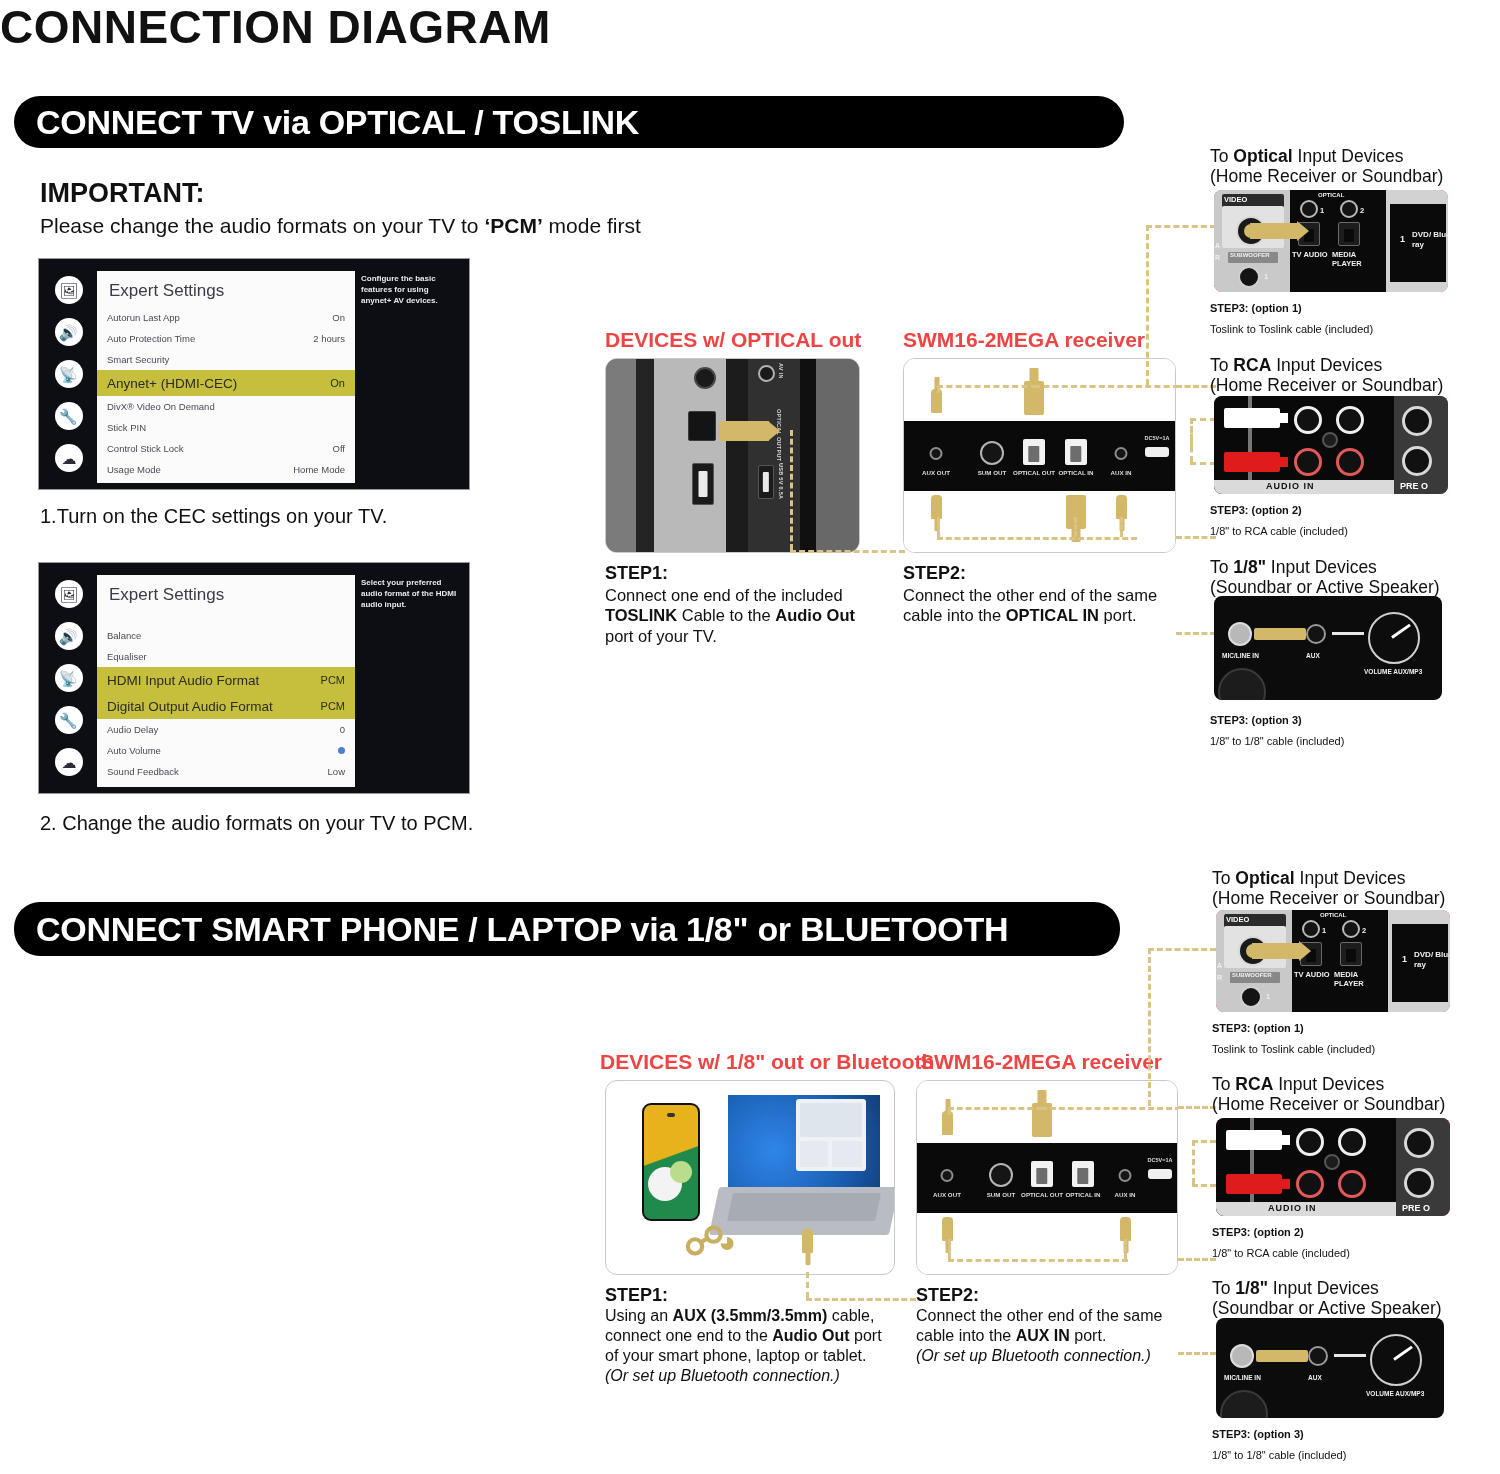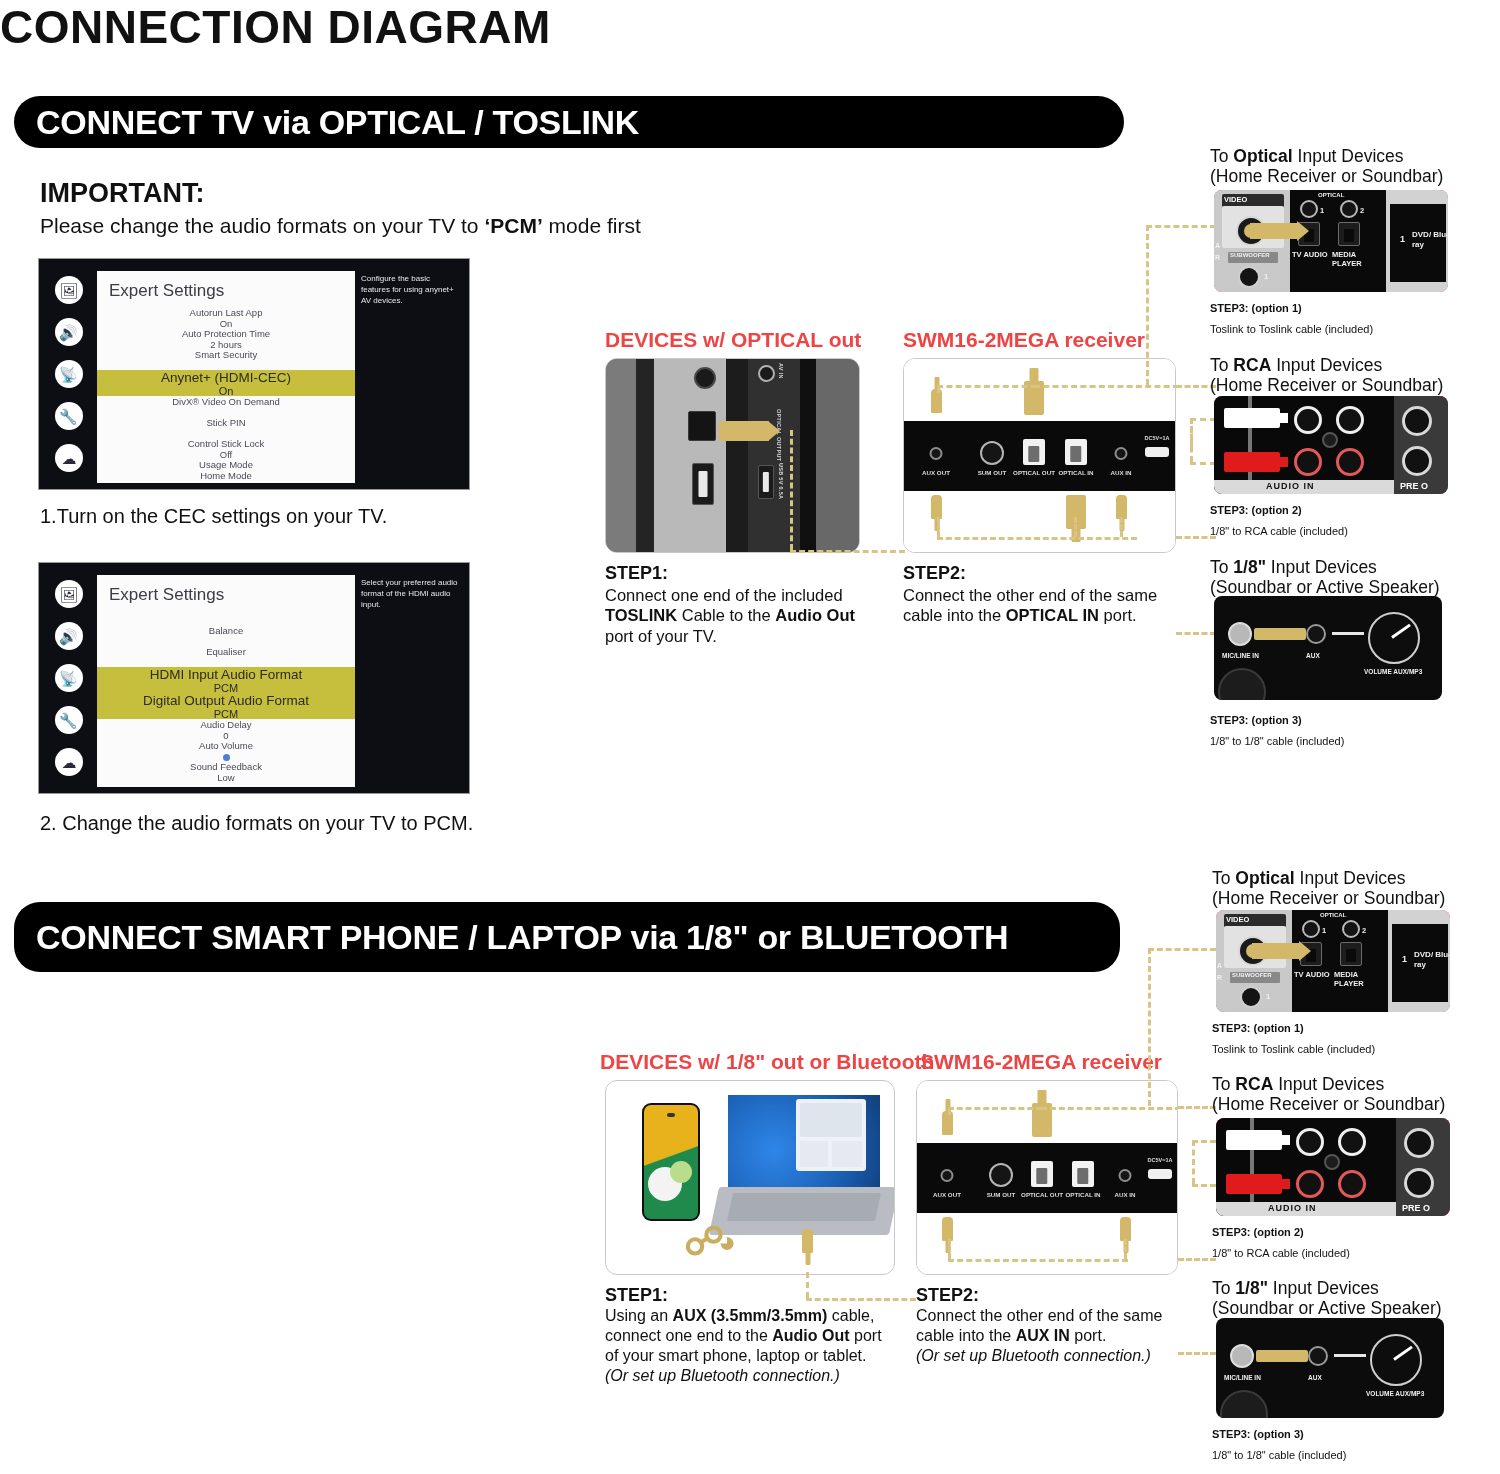--- a/index.html
+++ b/index.html
@@ -25,21 +25,21 @@
     position: absolute;
     background: #000000;
     color: #ffffff;
     border-radius: 26px;
     display: flex; align-items: center;
     padding-left: 22px;
     font-weight: bold;
     letter-spacing: -0.3px;
   }
   #banner-1 { top: 96px; left: 14px; width: 1110px; height: 52px; font-size: 34px; }
-  #banner-2 { top: 902px; left: 14px; width: 1106px; height: 70px; font-size: 34px; }
+  #banner-2 { top: 902px; left: 14px; width: 1106px; height: 54px; font-size: 34px; }
 
   
   .important-head {
     position: absolute; top: 178px; left: 40px;
     font-size: 27px; font-weight: bold;
   }
   .important-sub {
     position: absolute; top: 214px; left: 40px;
     font-size: 21px;
   }
@@ -74,33 +74,33 @@
     background: #fbfbfb;
     padding: 8px 0 0 0;
   }
   .tv-panel-title {
     font-size: 17px; color: #3b3b4a; padding: 2px 0 6px 12px;
     font-weight: normal;
   }
   .tv-row {
     display: flex; justify-content: space-between; align-items: center;
     font-size: 9.5px; color: #4a4a58;
-    padding: 0 10px; height: 21px; flex-direction: column;
+    padding: 0 10px; height: 21px;
   }
   .tv-row.hl {
     background: #c6bf3e;
     font-size: 13.5px; color: #2c2c20; height: 26px;
   }
   .tv-row.hl .tv-row-val { font-size: 11px; }
   .tv-row .dot {
     width: 7px; height: 7px; border-radius: 50%; background: #4a7fd4; display:inline-block;
   }
   .tv-hint {
     position: absolute; left: 322px; top: 14px; width: 100px;
-    font-size: 8px; color: #e8e8ee; line-height: 11px; font-weight: normal;
+    font-size: 8px; color: #e8e8ee; line-height: 11px; font-weight: bold;
   }
 
   .caption {
     position: absolute; font-size: 20px; color: #111;
   }
   #cap-1 { top: 505px; left: 40px; }
   #cap-2 { top: 812px; left: 40px; }
 
   
   .col-head {

